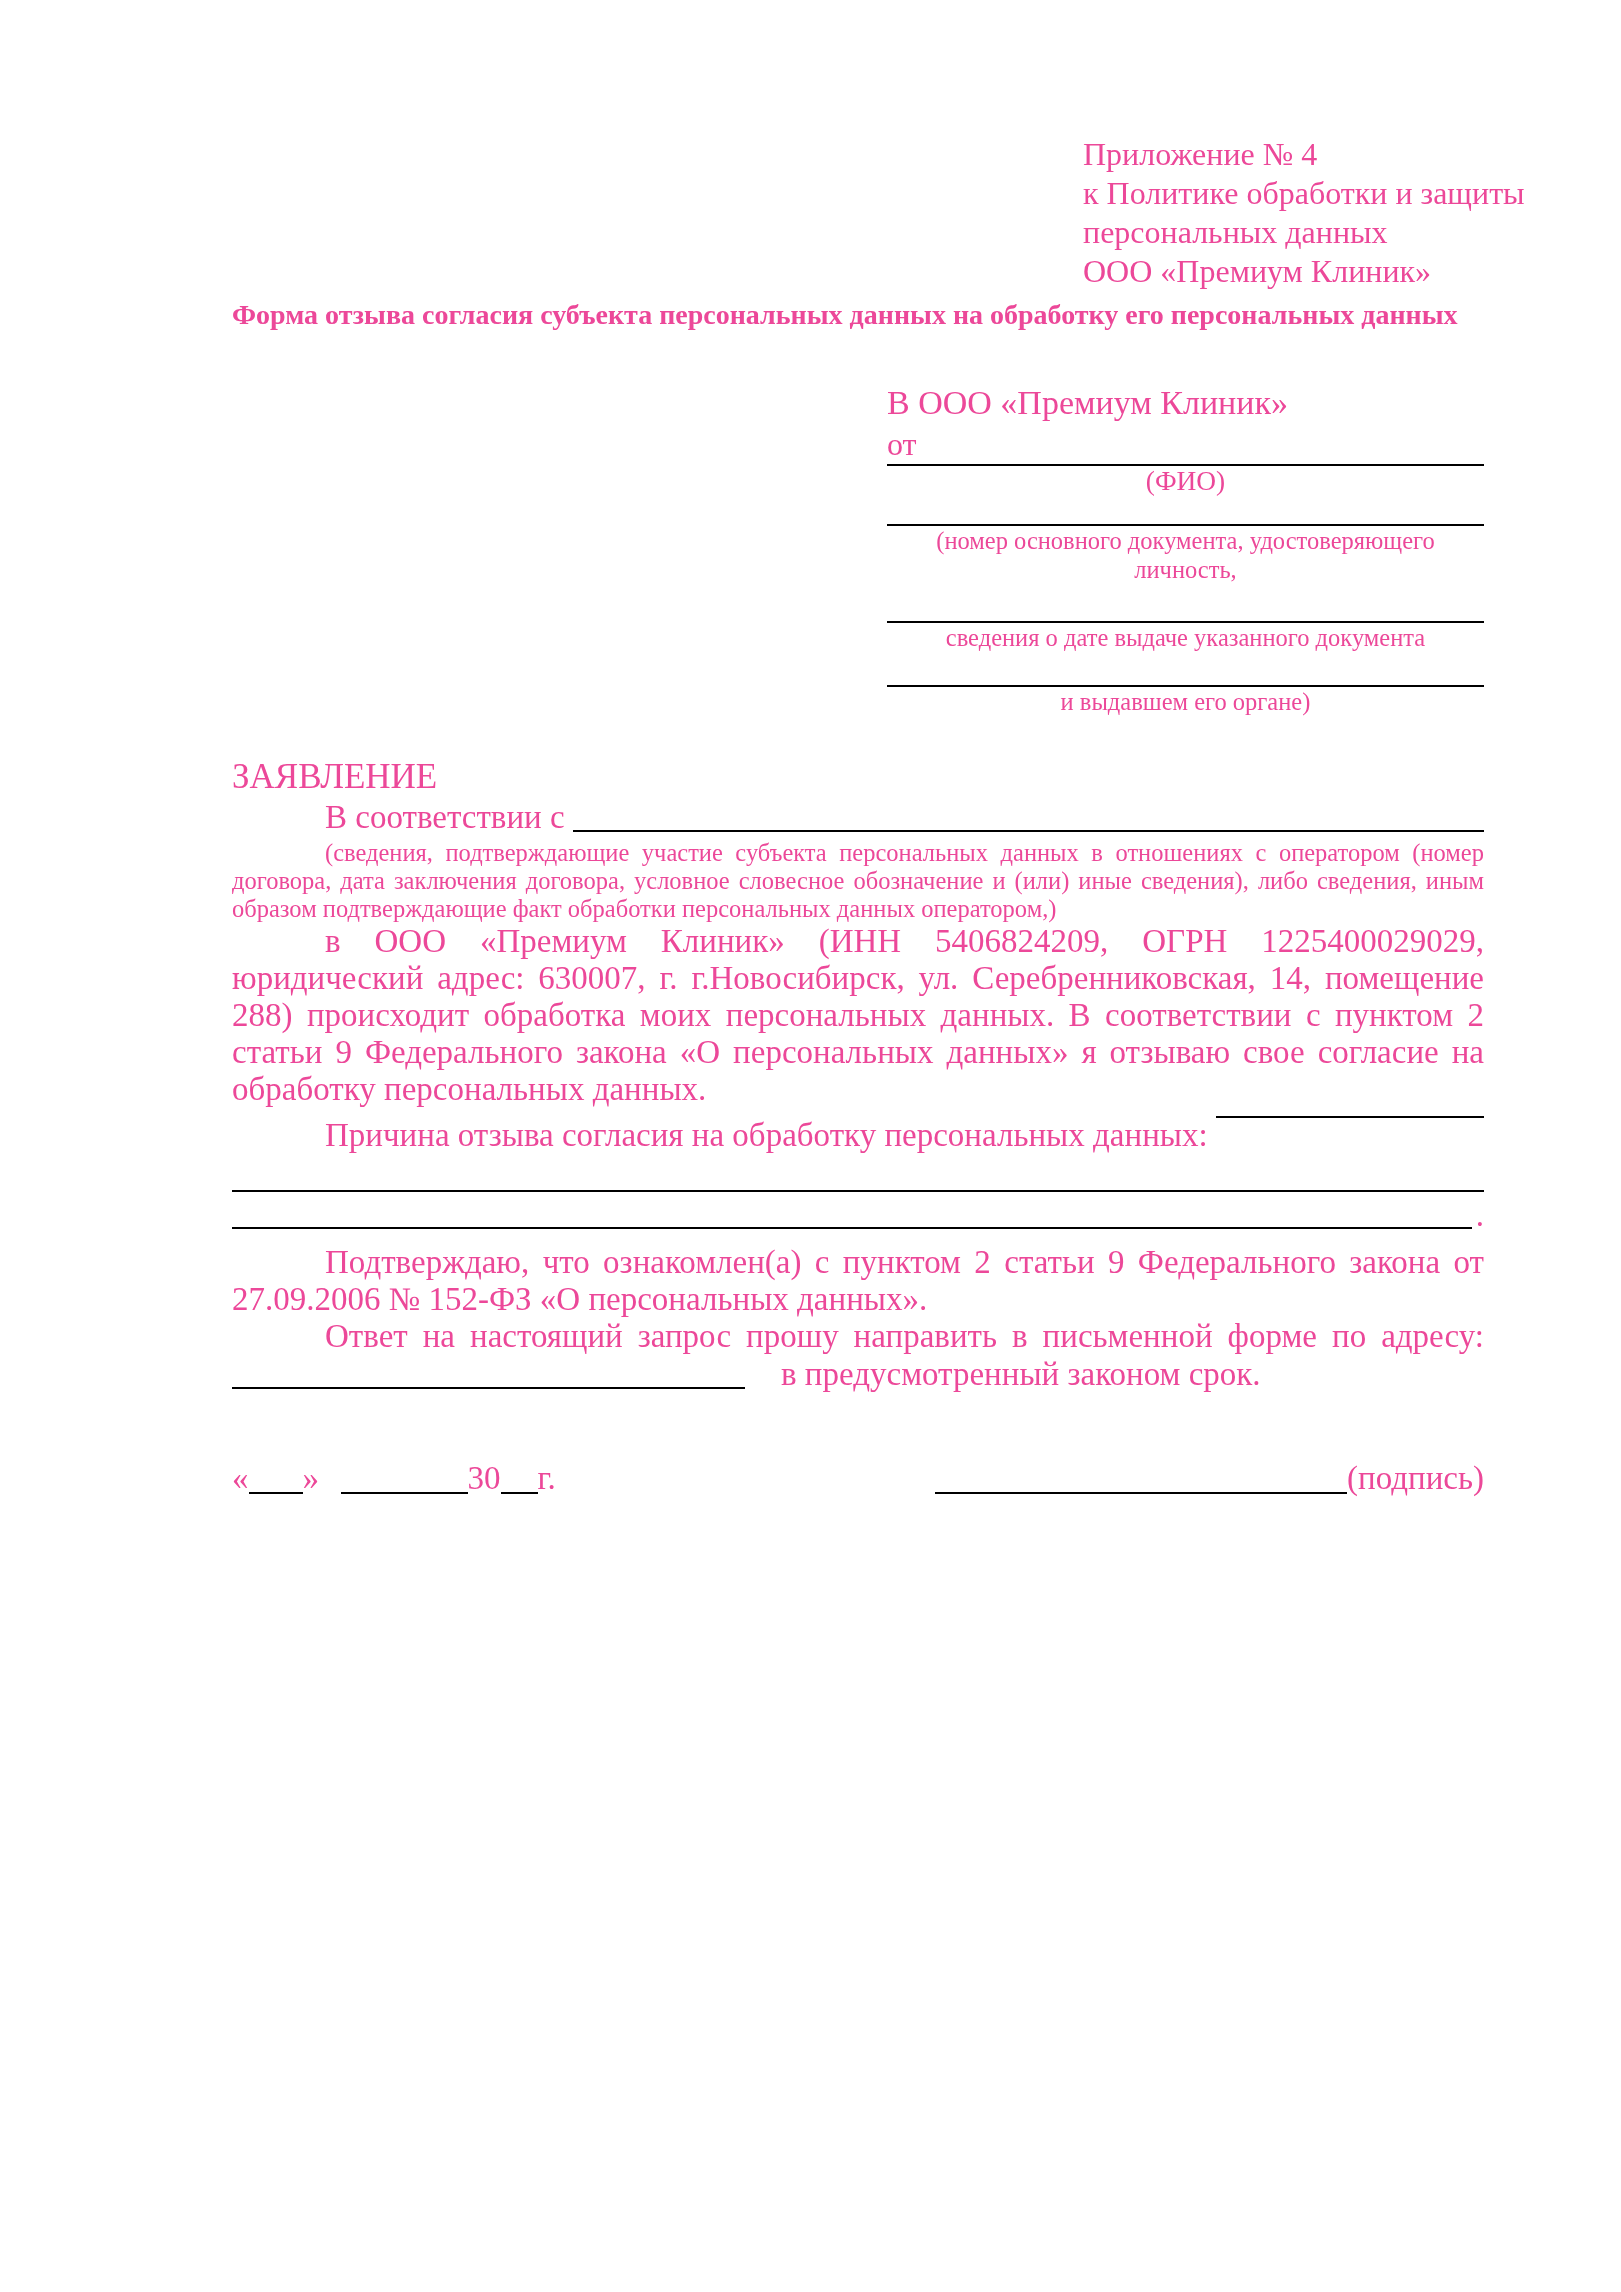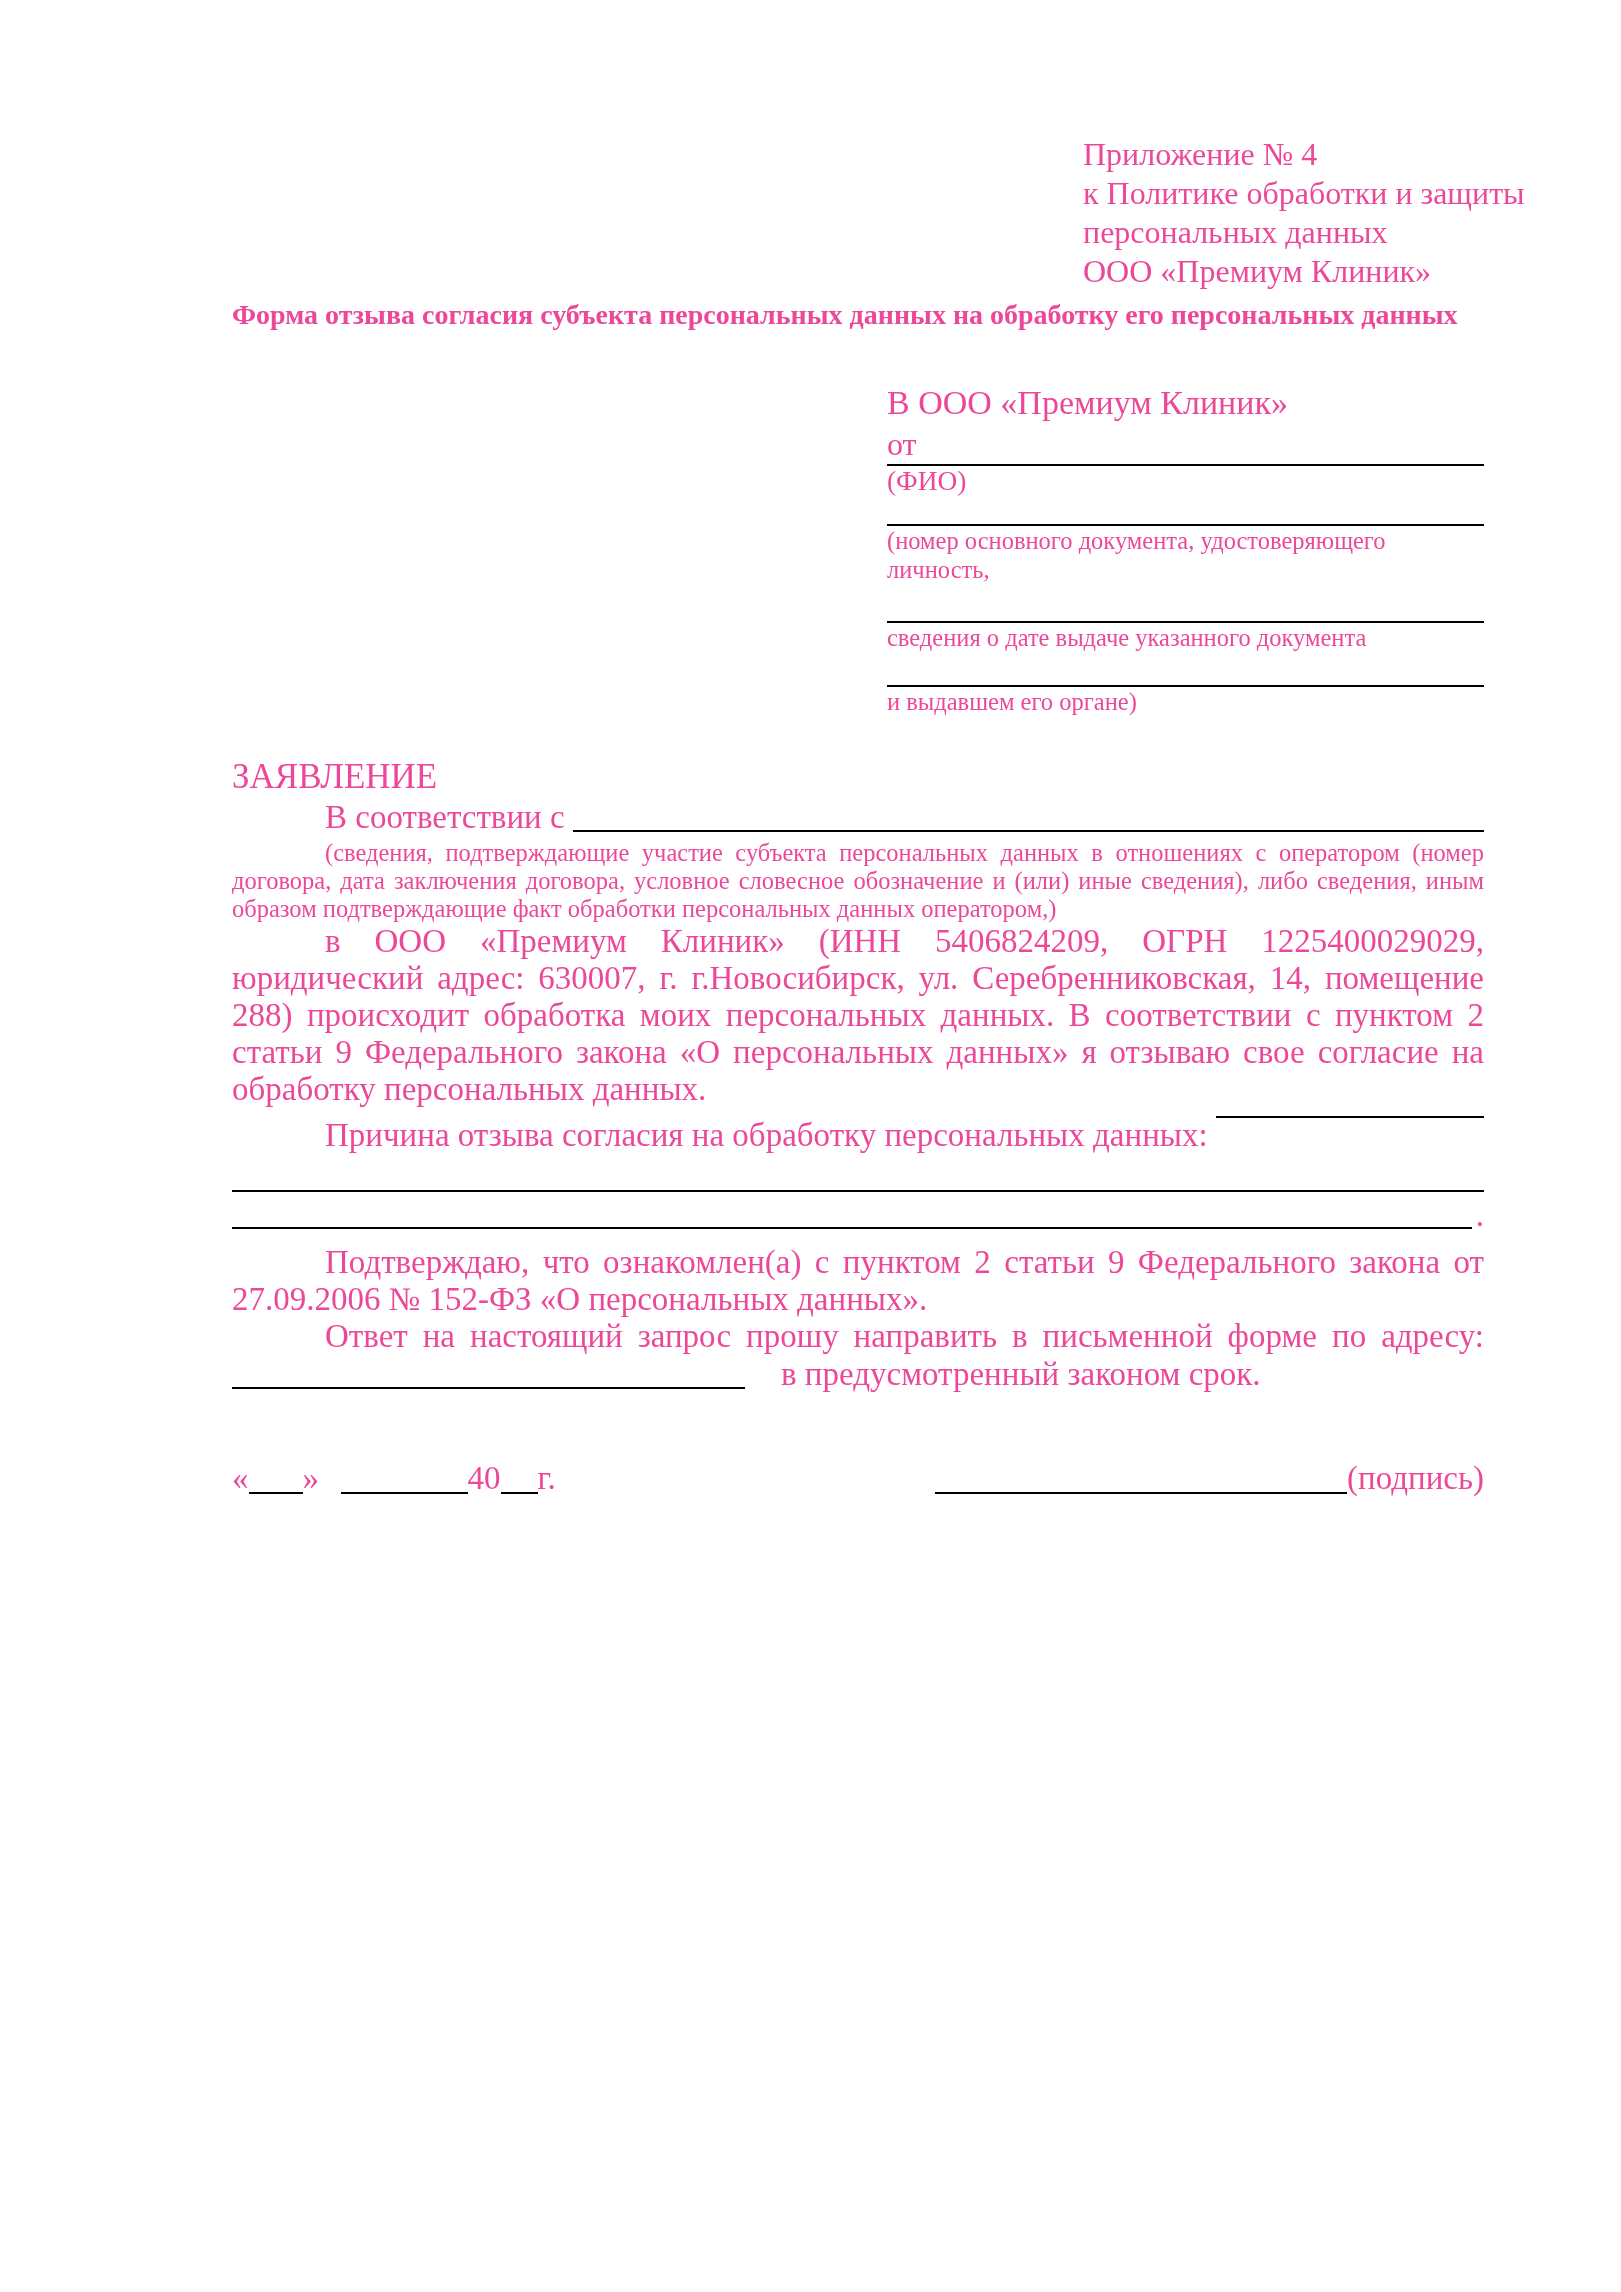--- a/index.html
+++ b/index.html
@@ -34,21 +34,21 @@
   
   .addressee{
     margin-top:43px;
     margin-left:655px;
     width:597px;
   }
   .addressee .to{font-size:34px;line-height:44px;}
   .addressee .from{font-size:32px;line-height:39px;}
   .rule{height:0;border-bottom:2.9px solid #000;}
   .cap{
-    text-align:left;
+    text-align:center;
     font-size:27.4px;
     line-height:31px;
   }
   .cap.small{font-size:24.5px;line-height:29px;}
   .gap27{margin-top:26.5px;}
   .gap38{margin-top:37px;}
   .gap34{margin-top:33px;}
   
   .stmt-heading{
     margin-top:39px;
@@ -213,21 +213,21 @@
       <span class="addr-line"></span>
       <span>в предусмотренный законом срок.</span>
     </div>
 
     <div class="footer-row">
       <div class="footer-left">
         <span>«</span>
         <span class="u day"></span>
         <span>»</span>
         <span class="u month"></span>
-        <span>40</span>
+        <span>30</span>
         <span class="u year"></span>
         <span>г.</span>
       </div>
       <div class="footer-right">
         <span class="u sign"></span>
         <span>(подпись)</span>
       </div>
     </div>
 
   </div>

